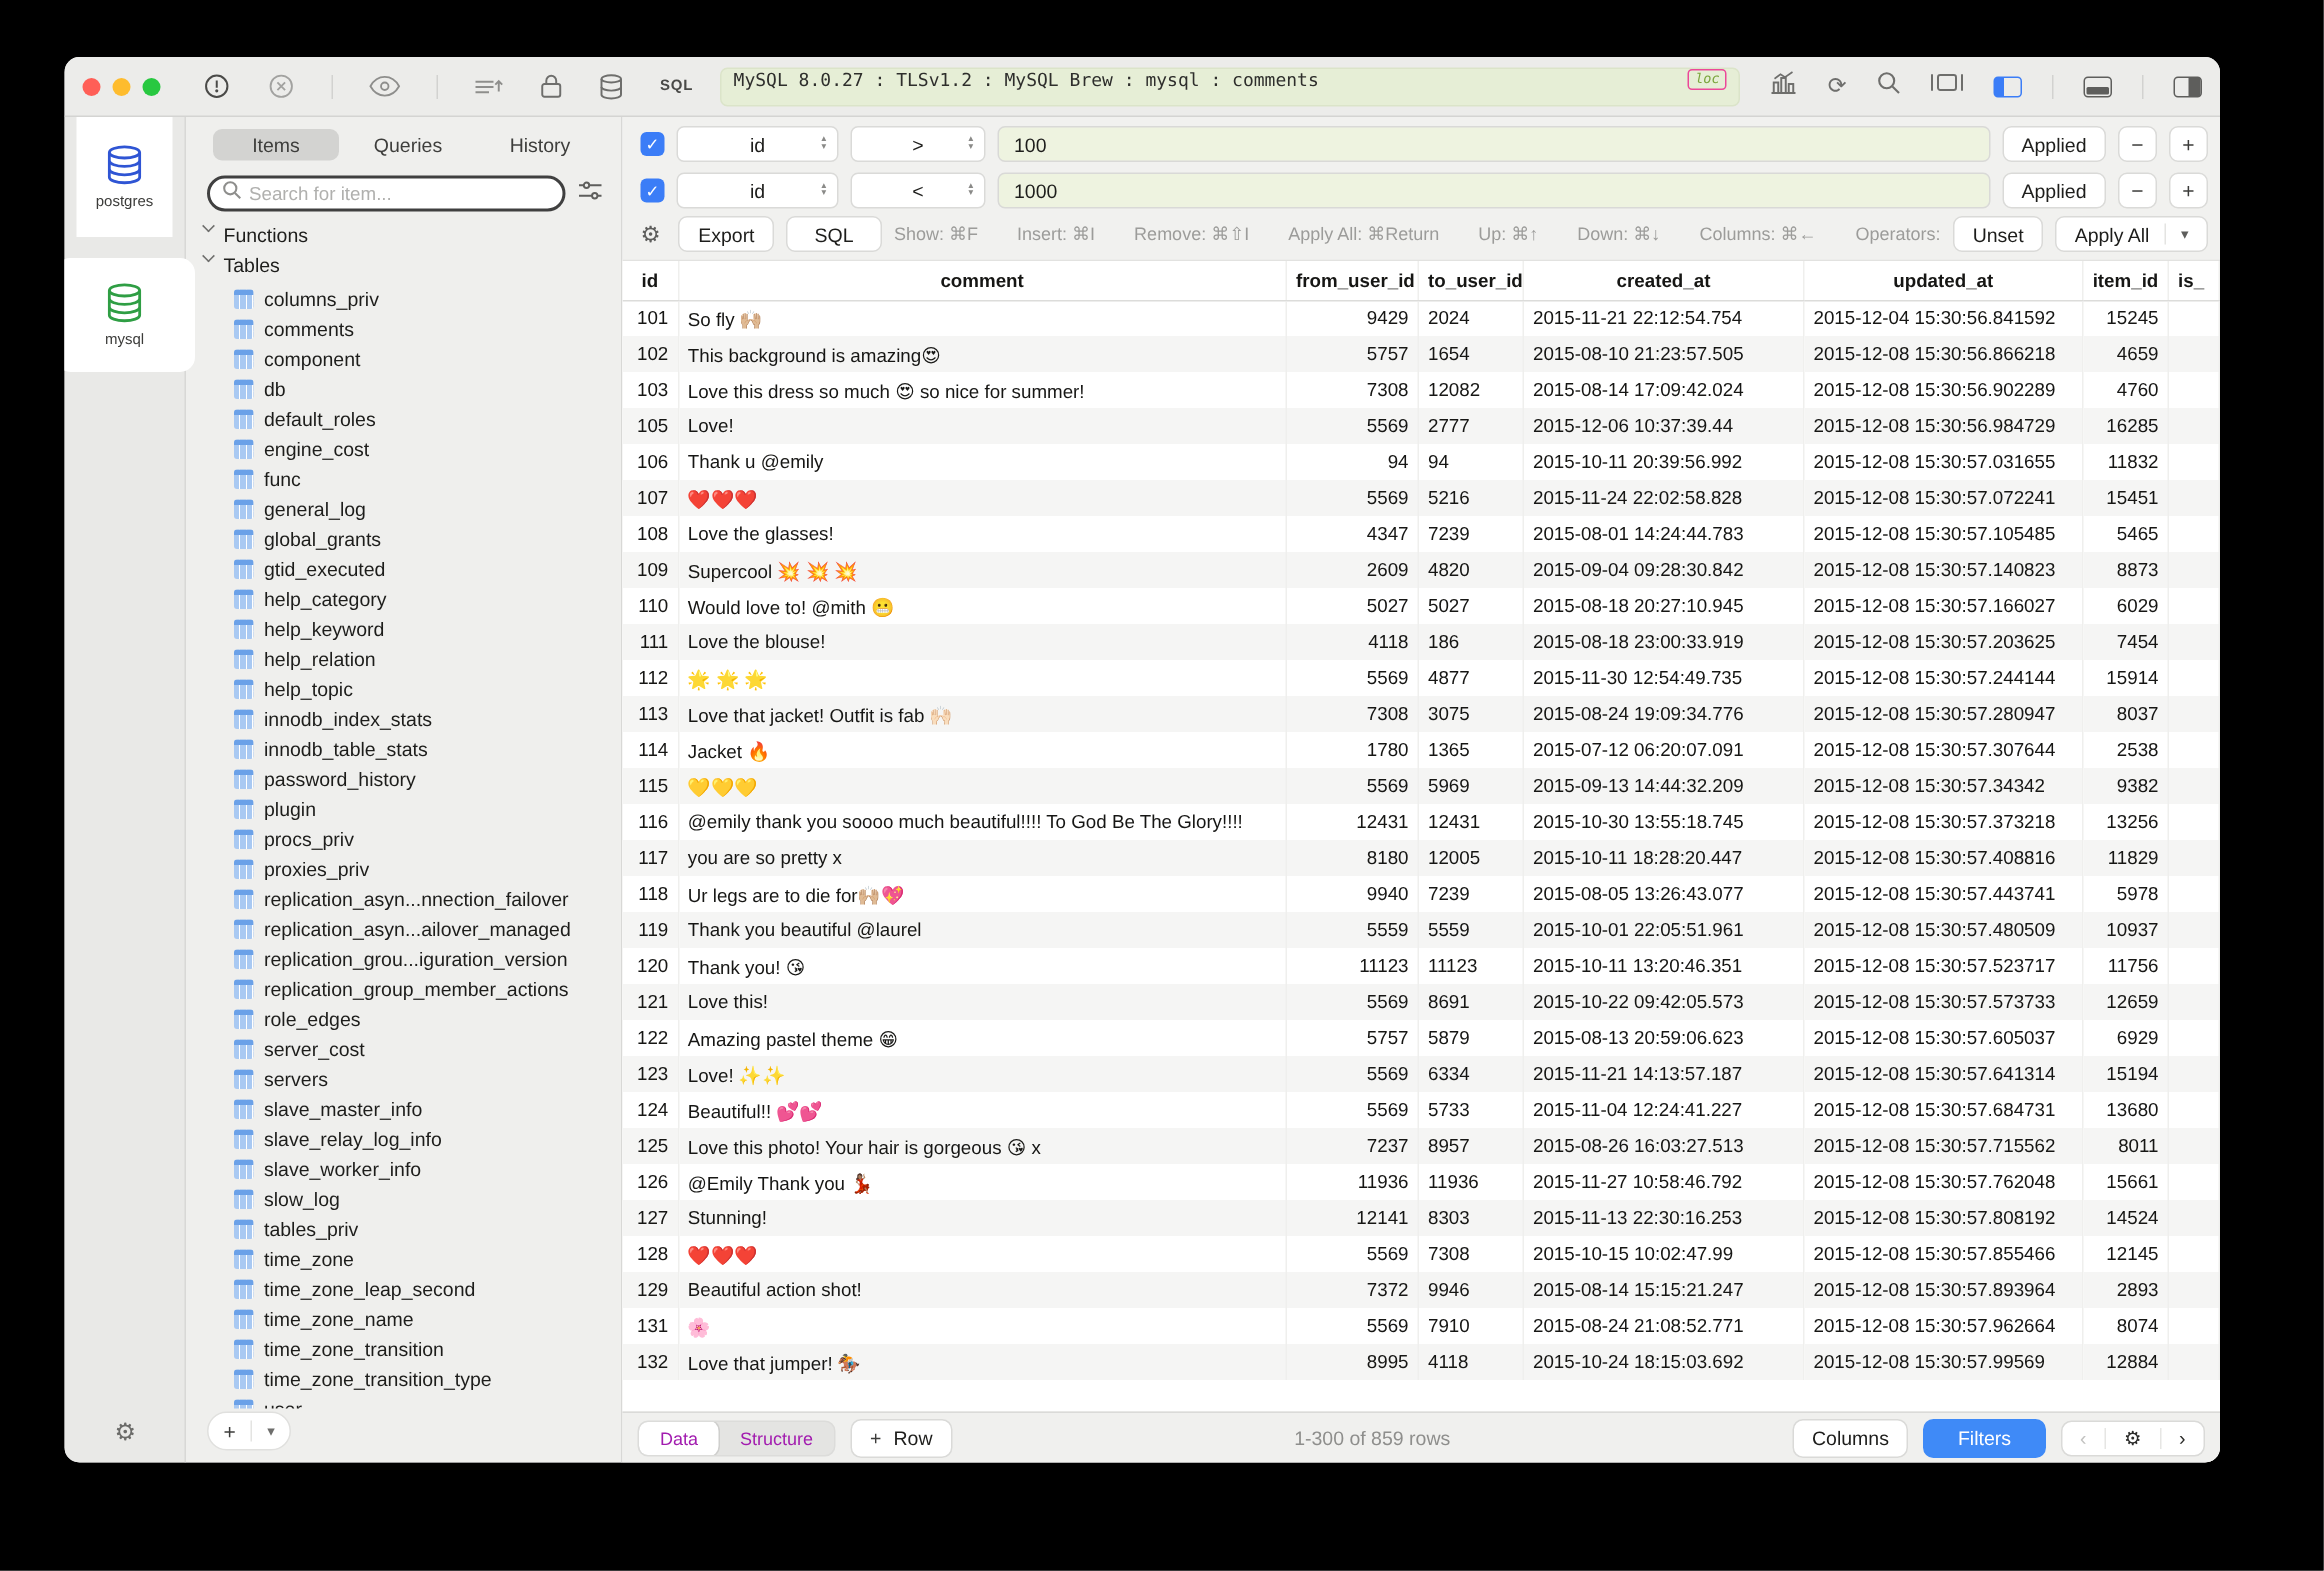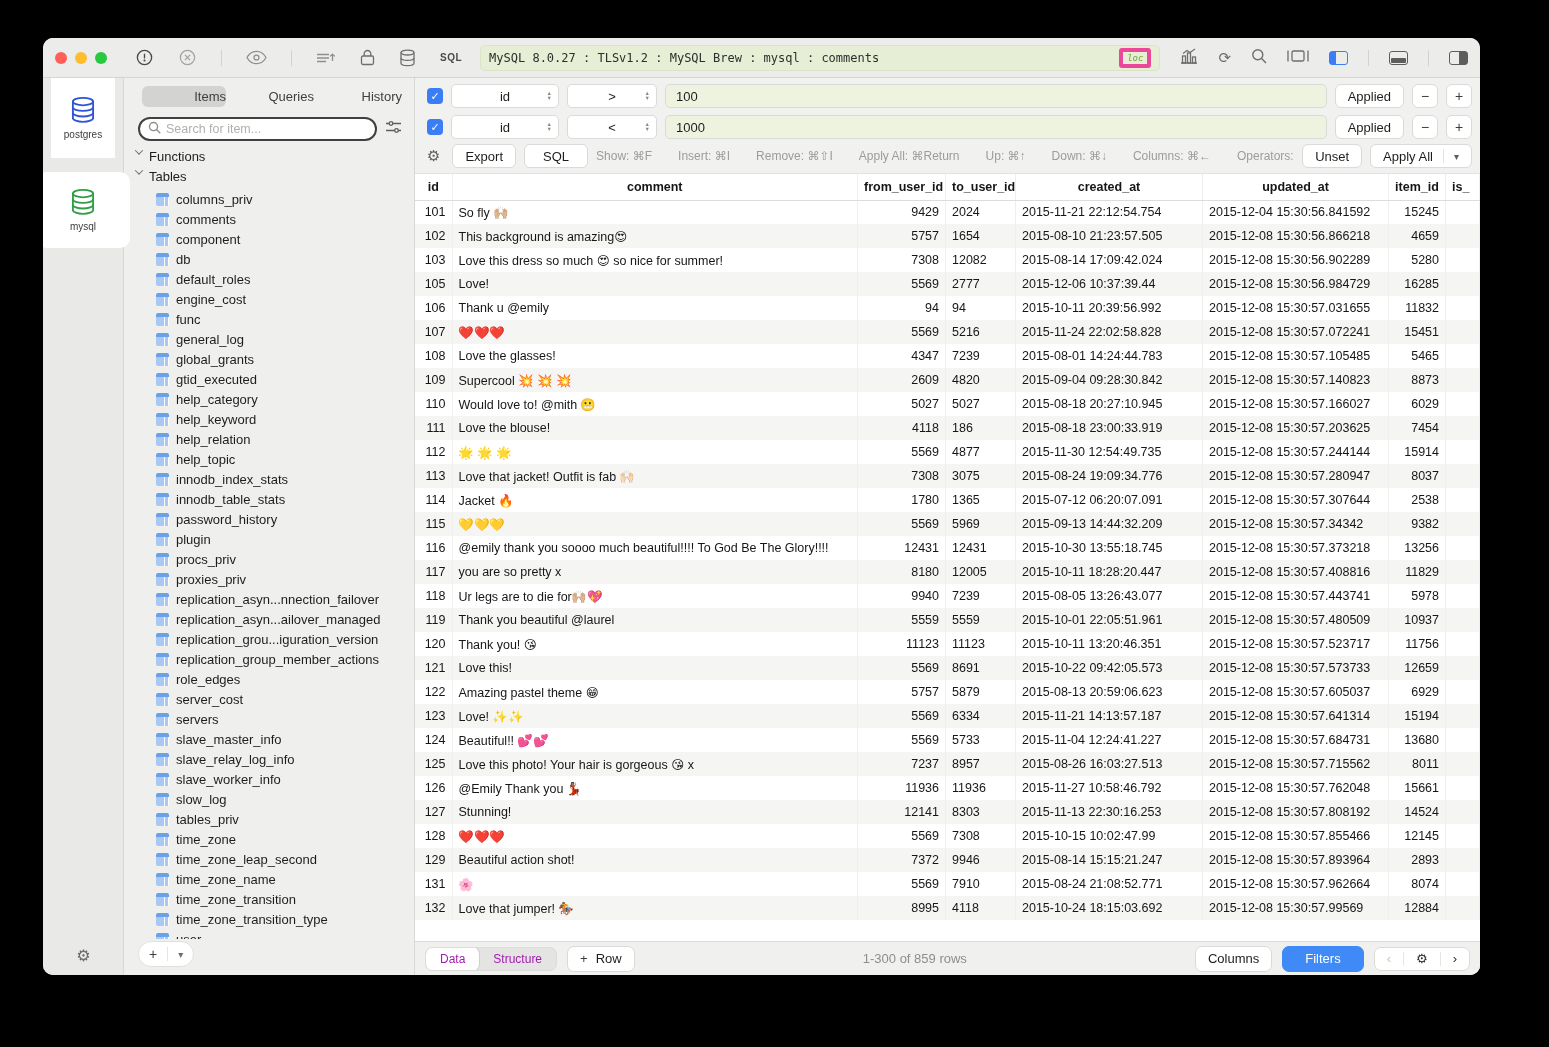--- a/index.html
+++ b/index.html
@@ -10,39 +10,39 @@
   
   .titlebar { height:40px; flex:0 0 40px; background:#ececea; border-bottom:1px solid #d4d4d2; display:flex; align-items:center; padding:0 12px; }
   .lights { display:flex; gap:8px; margin-right:28px; }
   .light { width:12px; height:12px; border-radius:50%; }
   .l-red{background:#ff5f57}.l-yellow{background:#febc2e}.l-green{background:#28c840}
   .tb-icons { display:flex; align-items:center; gap:24px; margin-right:18px; color:#7e7e7c; }
   .tb-icons svg { display:block; }
   .tb-sep { width:1px; height:16px; background:#d2d2d0; }
   .sql-label { font-size:10px; font-weight:700; color:#4a4a48; letter-spacing:.5px; }
   .status-pill { flex:1; max-width:765px; height:26px; background:#e6eed6; border:1px solid #dbe4c9; border-radius:5px;
-                 display:flex; align-items:center; padding:0 8px; font-family:"DejaVu Sans Mono","Liberation Mono",monospace;
+                 display:flex; align-items:flex-start; padding:0 8px; font-family:"DejaVu Sans Mono","Liberation Mono",monospace;
                  font-size:12px; color:#2e2e2c;gap:40px; }
   .status-title { flex:1; white-space:nowrap; overflow:hidden; }
-  .loc-badge { font-size:9px; color:#7aa43c; border:4px solid #ec4899; border-radius:3px; padding:1px 4px; font-family:"DejaVu Sans Mono",monospace;font-style:italic; }
+  .loc-badge { font-size:9px; color:#7aa43c; border:1px solid #ec4899; border-radius:3px; padding:1px 4px; font-family:"DejaVu Sans Mono",monospace;font-style:italic; }
   .tb-right { display:flex; align-items:center; gap:20px; margin-left:20px; color:#6e6e6c; }
   .refresh-glyph { font-size:15px; color:#6e6e6c; line-height:1; }
 
   
   .app-body { flex:1; display:flex; min-height:0; }
 
   .rail { width:81px; flex:0 0 81px; background:#e9e9e7; border-right:1px solid #d8d8d6; display:flex; flex-direction:column; align-items:center; position:relative; }
   .conn-card { width:64px; height:80px; background:#fff; display:flex; flex-direction:column; align-items:center; justify-content:center; gap:5px; }
   .conn-card.rounded { width:93px; height:76px; border-radius:10px; margin-top:14px; }
   .conn-label { font-size:10px; color:#3c3c3a; }
   .rail-gear { position:absolute; bottom:10px; left:0; width:81px; text-align:center; font-size:16px; color:#6b6b69; }
 
   .items-panel { width:291px; flex:0 0 291px; background:#efefed; border-right:1px solid #d8d8d6; display:flex; flex-direction:column; }
   .panel-tabs { display:flex; align-items:center; padding:8px 12px 4px 18px; gap:4px; }
-  .panel-tab { flex:1; text-align:right; font-size:13px; color:#3e3e3c; padding:3px 0; border-radius:6px; }
+  .panel-tab { flex:1; text-align:center; font-size:13px; color:#3e3e3c; padding:3px 0; border-radius:6px; }
   .panel-tab.active { background:#d3d3d1; }
   .search-row { display:flex; align-items:center; gap:8px; padding:6px 12px 4px 14px; }
   .search-field { flex:1; height:24px; background:#fff; border:2px solid #404040; border-radius:12px; display:flex; align-items:center; padding:0 8px; gap:5px; }
   .search-ph { font-size:12.5px; color:#b0b0ae; }
   .tree { flex:1; overflow:hidden; padding:4px 0 0 10px; }
   .tree-section { display:flex; align-items:flex-start; gap:7px; height:20px; font-size:13px; color:#1d1d1b; }
   .chev { width:6px; height:6px; border-right:1.5px solid #6e6e6c; border-bottom:1.5px solid #6e6e6c; transform:rotate(45deg) translate(-1px,-1px); margin-left:2px; }
   .tbl-item { display:flex; align-items:center; gap:7px; height:20px; padding-left:22px; font-size:13px; color:#1d1d1b; white-space:nowrap; }
   .tbl-icon { width:13px; height:13px; border-radius:2px; flex:0 0 13px;
               background:
@@ -509,21 +509,21 @@
                 <td class="al-r">4659</td>
                 <td class="al-l"></td>
               </tr>
               <tr>
                 <td class="al-r">103</td>
                 <td class="al-l">Love this dress so much 😍 so nice for summer!</td>
                 <td class="al-r">7308</td>
                 <td class="al-l">12082</td>
                 <td class="al-l">2015-08-14 17:09:42.024</td>
                 <td class="al-l">2015-12-08 15:30:56.902289</td>
-                <td class="al-r">5280</td>
+                <td class="al-r">4760</td>
                 <td class="al-l"></td>
               </tr>
               <tr>
                 <td class="al-r">105</td>
                 <td class="al-l">Love!</td>
                 <td class="al-r">5569</td>
                 <td class="al-l">2777</td>
                 <td class="al-l">2015-12-06 10:37:39.44</td>
                 <td class="al-l">2015-12-08 15:30:56.984729</td>
                 <td class="al-r">16285</td>

